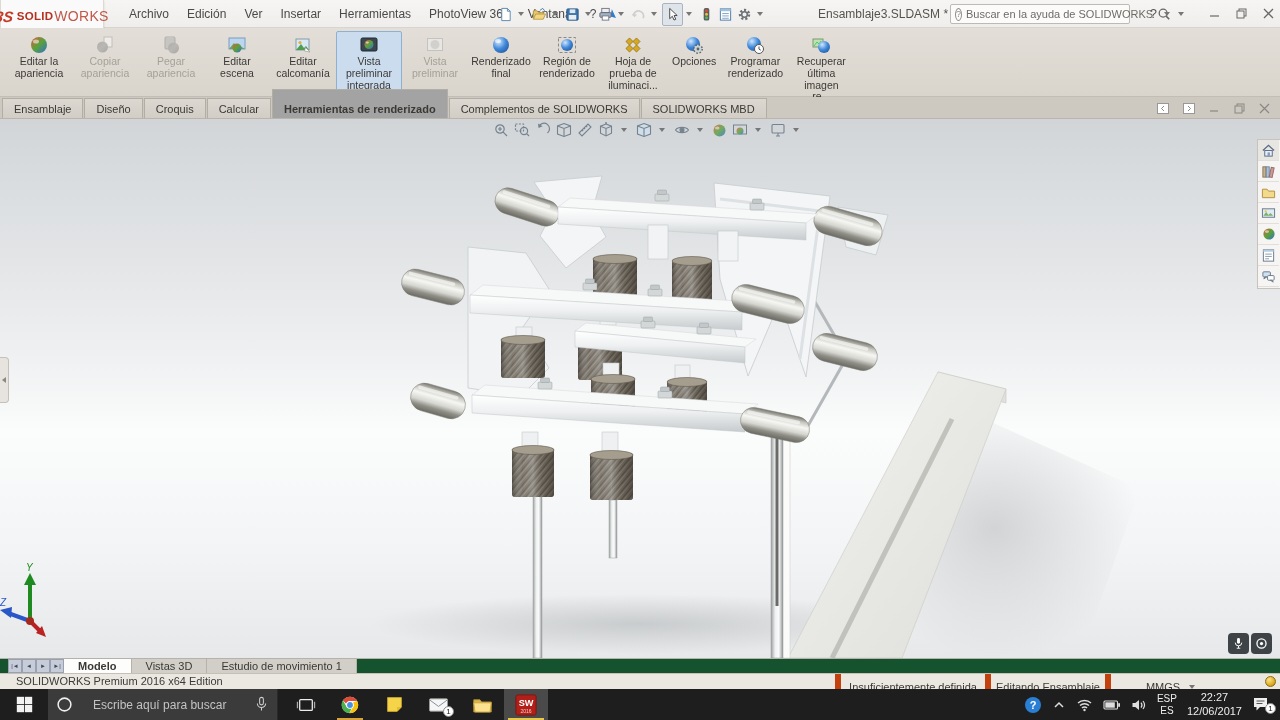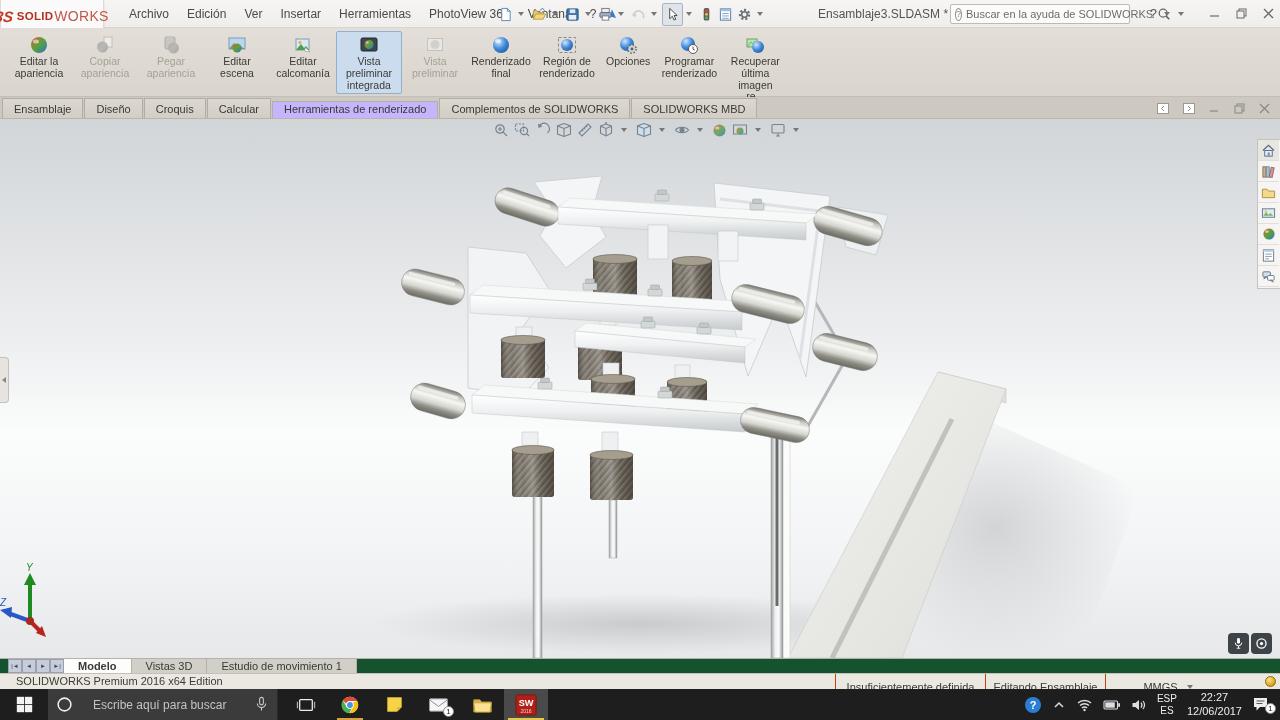--- a/index.html
+++ b/index.html
@@ -31,21 +31,21 @@
 #ribbon-buttons{display:flex;align-items:flex-start;padding:3px 0 0 6px;height:100%}
 .rbtn{display:flex;flex-direction:column;align-items:center;gap:1px;padding:3px 5px 2px 5px;border:1px solid transparent;border-radius:2px;min-width:44px;max-width:66px}
 .rbtn .rlabel{font-size:10.5px;line-height:1.12;color:#3c3a36;text-align:center}
 .rbtn.active{background:#cbdcee;border-color:#8fb0d0}
 .rbtn.disabled .rlabel{color:#a5a098}
 .rbtn.disabled .icon{filter:grayscale(1) opacity(.45)}
 
 #tabrow{position:absolute;left:0;top:97px;width:1280px;height:22px;background:#cdc9c1;border-bottom:1px solid #b9b5ad}
 #tabs{position:absolute;left:2px;bottom:0;display:flex;align-items:flex-end}
 .cm-tab{font-size:11px;color:#3b3935;background:linear-gradient(#dcd8d1,#d2cec6);border:1px solid #b2aea6;border-bottom:none;padding:4px 11px 3px 11px;margin-right:1px}
-.cm-tab.active{background:#c4b5fd;font-weight:normal;padding-top:1px}
+.cm-tab.active{background:#a3a3a3;font-weight:bold;padding-top:13px}
 #tabrow-controls{position:absolute;right:10px;top:3px;display:flex;gap:14px;align-items:center;color:#8a8884}
 
 #viewport{position:absolute;left:0;top:119px;width:1280px;height:539px;overflow:hidden}
 #scene{position:absolute;left:0;top:0}
 #headsup{position:absolute;left:492px;top:2px;display:flex;align-items:center;gap:3px}
 .hu-item{display:flex;align-items:center;padding:1px;opacity:.8}
 #taskpane{position:absolute;right:0;top:20px;width:23px;height:150px;background:#f6f5f3;border:1px solid #c7c3bc;border-right:none}
 .tp-cell{width:21px;height:21px;display:flex;align-items:center;justify-content:center;border-bottom:1px solid #e2dfda}
 .tp-cell:first-child{background:#e8e6e1}
 #splitter{position:absolute;left:0;top:238px;width:9px;height:46px;background:#e7e4df;border:1px solid #c5c1ba;border-left:none;border-radius:0 4px 4px 0;display:flex;align-items:center;justify-content:center}
@@ -54,21 +54,21 @@
 .ov-btn{width:21px;height:21px;background:#3d4346;border-radius:4px;display:flex;align-items:center;justify-content:center}
 
 #bottomtabs{position:absolute;left:0;top:658px;width:1280px;height:15px;background:#14532d;border-top:1px solid #b6b2aa;display:flex;align-items:stretch}
 #tabnav{display:flex;margin-left:8px}
 .nav-btn{width:14px;height:100%;background:#c7ccd9;border:1px solid #9aa0b3;font-size:6px;color:#3f4660;display:flex;align-items:center;justify-content:center}
 .m-tab{font-size:11px;color:#3b3935;padding:0 14px;border-right:1px solid #b6b2aa;display:flex;align-items:center;background:#d2cfc8}
 .m-tab.active{background:#fdfdfc;font-weight:bold;border-top:1px solid #b6b2aa;margin-top:-1px}
 
 #statusbar{position:absolute;left:0;top:673px;width:1280px;height:16px;background:#ebe8e2;border-top:1px solid #c4c0b8;font-size:11px;color:#3c3a36}
 #sb-left{position:absolute;left:16px;top:1px}
-.sb-cell{position:absolute;top:0;height:26px;border-left:1px solid #c2410c;display:flex;align-items:center;justify-content:center;gap:6px}
+.sb-cell{position:absolute;top:0;height:26px;border-left:6px solid #c2410c;display:flex;align-items:center;justify-content:center;gap:6px}
 #sb-gold{position:absolute;right:4px;top:2px;width:11px;height:11px;border-radius:50%;background:radial-gradient(circle at 35% 30%,#ffe28a,#d9a517 70%,#a87b08);border:1px solid #8d6d10}
 
 #taskbar{position:absolute;left:0;top:689px;width:1280px;height:31px;background:#1e1e1e;display:flex;align-items:stretch}
 #start{width:48px;display:flex;align-items:center;justify-content:center}
 #tb-search{width:230px;background:#3b3b3b;display:flex;align-items:center;gap:20px;padding:0 8px;border-right:1px solid #2a2a2a}
 #tb-search .ph{font-size:12px;color:#c3c3c3;flex:1;white-space:nowrap}
 #tb-apps{display:flex;margin-left:6px}
 .tb-app{width:44px;display:flex;align-items:center;justify-content:center;position:relative}
 .tb-app.running:after{content:"";position:absolute;left:9px;right:9px;bottom:0;height:2px;background:#d8a33b}
 .tb-app.active{background:#4a4a4a}
@@ -313,20 +313,33 @@
           <span class="rlabel">Renderizado final</span>
         </div>
         <div class="rbtn">
           <span class="icon">
             <svg width="20" height="20" viewBox="0 0 20 20">
               <rect x="1.5" y="2.5" width="17" height="15" fill="none" stroke="#8a8a8a" stroke-dasharray="3 2"></rect>
               <circle cx="10" cy="10" r="6" fill="url(#gb1)"></circle>
             </svg>
           </span>
           <span class="rlabel">Región de renderizado</span>
+        </div>
+        <div class="rbtn">
+          <span class="icon">
+            <svg width="20" height="20" viewBox="0 0 20 20">
+              <g fill="#d8a820" stroke="#8a6a10" stroke-width=".7">
+                <rect x="4" y="4" width="5" height="5" transform="rotate(45 6.5 6.5)"></rect>
+                <rect x="11" y="4" width="5" height="5" transform="rotate(45 13.5 6.5)"></rect>
+                <rect x="4" y="11" width="5" height="5" transform="rotate(45 6.5 13.5)"></rect>
+                <rect x="11" y="11" width="5" height="5" transform="rotate(45 13.5 13.5)"></rect>
+              </g>
+            </svg>
+          </span>
+          <span class="rlabel">Hoja de prueba de iluminaci...</span>
         </div>
         <div class="rbtn">
           <span class="icon">
             <svg width="20" height="20" viewBox="0 0 20 20">
               <circle cx="9" cy="9" r="7" fill="url(#gb1)"></circle>
               <g transform="translate(14,14)">
                 <circle r="4.2" fill="#cfd3d6" stroke="#566" stroke-width="1.4" stroke-dasharray="1.6 1.7"></circle>
                 <circle r="1.4" fill="#566"></circle>
               </g>
             </svg>

